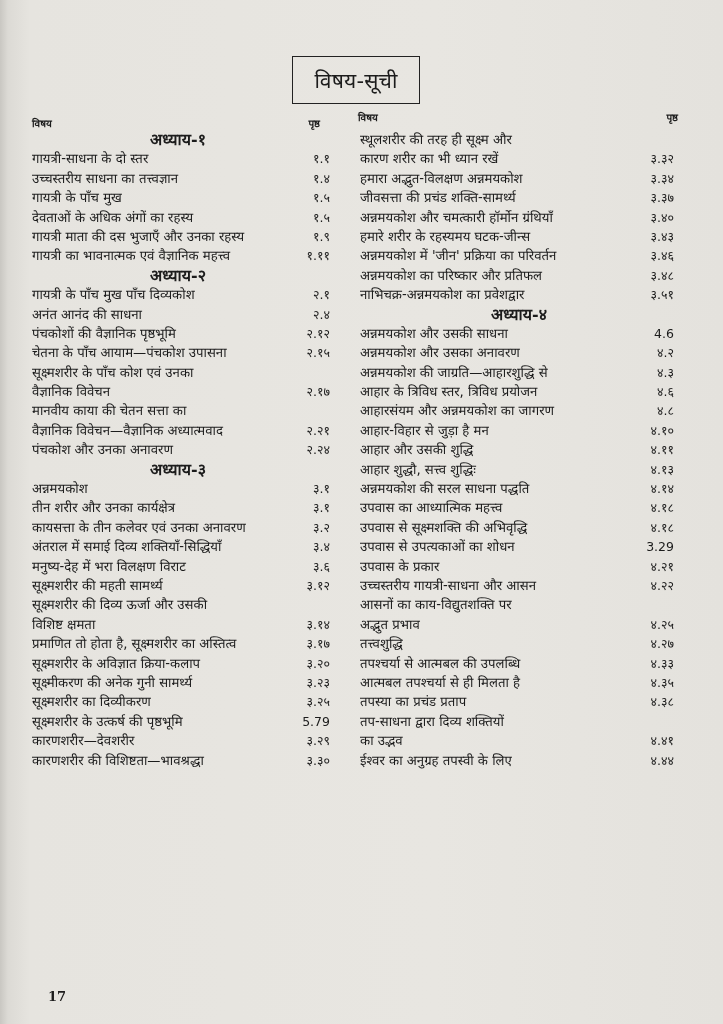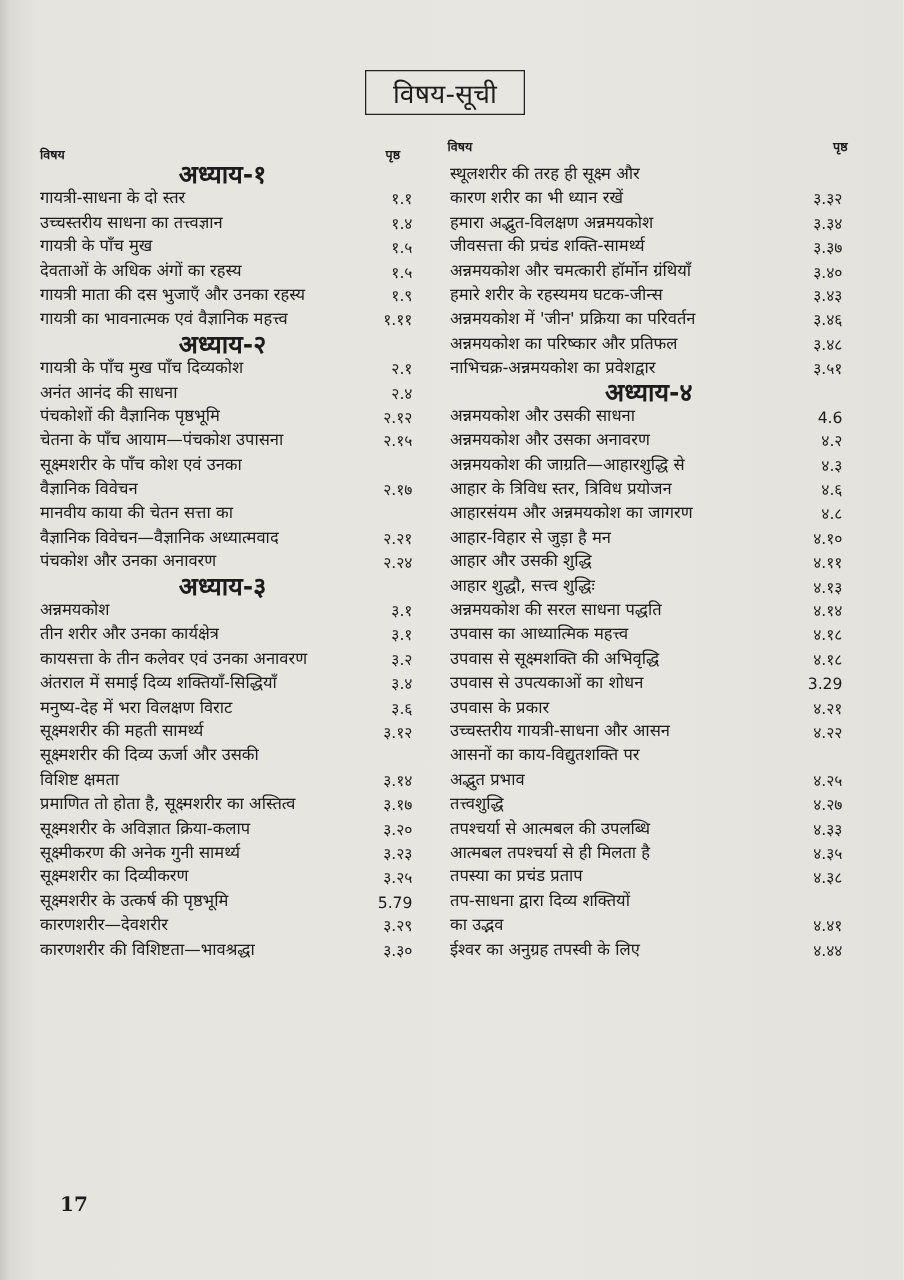--- a/index.html
+++ b/index.html
@@ -5,44 +5,44 @@
     html, body { margin:0; padding:0; }
     body {
       width:723px; height:1024px; overflow:hidden;
       background: linear-gradient(90deg, #c9c7c2 0px, #dcdad5 8px, #e6e4df 30px, #e8e6e1 60%, #e4e2dd 100%);
       font-family: "DejaVu Sans", sans-serif;
       color:#1c1c1c;
       position:relative;
     }
     .page { position:absolute; left:0; top:0; width:723px; height:1024px; }
     .title-box {
-      position:absolute; left:292px; top:56px; width:128px; height:36px;
+      position:absolute; left:292px; top:56px; width:128px; height:48px;
       border:1.5px solid #222; box-sizing:border-box;
       display:flex; align-items:center; justify-content:center;
       font-size:21px; font-weight:normal; letter-spacing:0.2px;
     }
     .col { position:absolute; top:110px; }
     .col-left { left:32px; width:302px; }
     .col-right { left:360px; width:318px; }
     .hdr { position:relative; height:20px; font-size:10px; font-weight:bold; }
     .hdr .h-sub { position:absolute; left:0; top:6px; }
     .hdr .h-pg { position:absolute; right:0; top:0; }
     .col-left .hdr .h-pg { right:14px; top:6px; }
     .col-right .hdr .h-sub { left:-2px; top:0; }
     .row {
       position:relative; height:19.4px; font-size:13.2px; line-height:19.4px;
       white-space:nowrap;
     }
     .row .t { position:absolute; left:0; top:0; }
     .row .p { position:absolute; right:4px; top:0; font-size:12.5px; }
     .row.bold .t, .row.bold .p { font-weight:normal; }
-    .row.chap { text-align:center; font-weight:bold; font-size:20px; }
+    .row.chap { text-align:center; font-weight:bold; font-size:16px; }
     .row.chap .t { position:static; }
     .col-left .row.chap .t { display:inline-block; margin-left:-10px; }
-    .pagenum { position:absolute; left:48px; top:954px; font-family:"DejaVu Serif", serif; font-weight:bold; font-size:16px; }
+    .pagenum { position:absolute; left:48px; top:989px; font-family:"DejaVu Serif", serif; font-weight:bold; font-size:13px; }
   </style>
 </head>
 <body>
 
 <div class="page">
   <div class="title-box">विषय-सूची</div>
 
   <div class="col col-left">
     <div class="hdr">
       <span class="h-sub">विषय</span>

